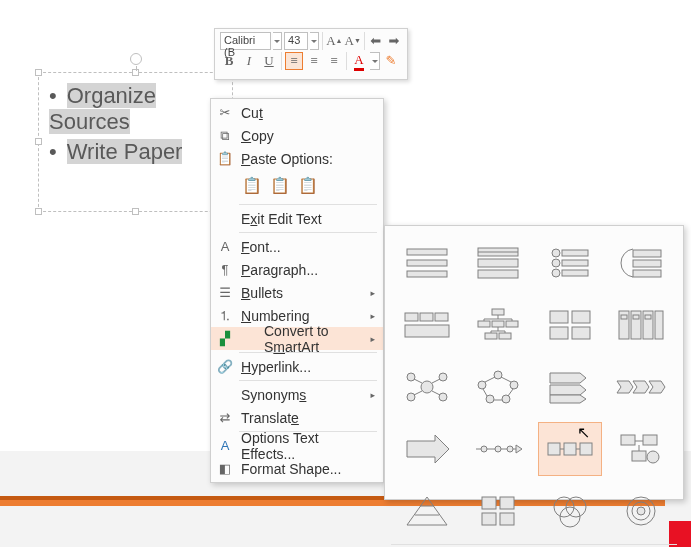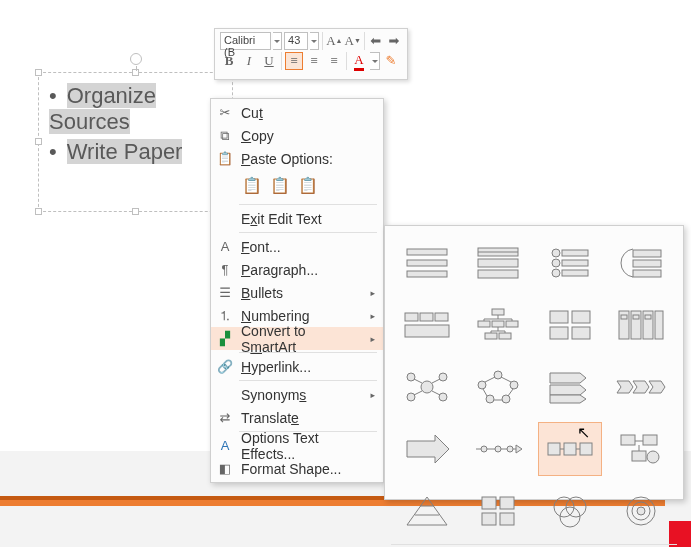--- a/index.html
+++ b/index.html
@@ -32,21 +32,21 @@
 .dd::after{content:""; border:3px solid transparent; border-top-color:#777; margin-top:3px;}
 .mt-btn { width:18px; height:18px; display:flex; align-items:center; justify-content:center; color:#666; font-size:13px; font-family:"Segoe UI"; cursor:default;}
 .mt-btn.active { background:#fbe5d6; border:1px solid #ed7d31;}
 .mt-sep{width:1px;height:18px;background:#ddd;margin:0 1px;}
 .ctx-menu { position:absolute; left:210px; top:98px; width:174px; background:#fcfcfc; border:1px solid #cfcfcf; box-shadow:2px 2px 6px rgba(0,0,0,.2); padding:2px 0; }
 .ctx-item { display:flex; align-items:center; height:23px; padding:0 8px 0 6px; gap:8px; cursor:default; position:relative;}
 .ctx-item.hover { background:#fce4d6; }
 .ctx-item.disabled { color:#999; }
 .ctx-icon { width:16px; height:16px; display:flex; align-items:center; justify-content:center; font-size:13px; color:#666;}
 .ctx-label { flex:1; font-size:14px; color:#333; }
-.ctx-item.hover .ctx-label{color:#333;}
+.ctx-item.hover .ctx-label{color:#333;margin-left:23px;}
 .ctx-sub::after { content:"▸"; font-size:9px; color:#666; }
 .ctx-sep { height:1px; background:#e0e0e0; margin:2px 6px 2px 28px;}
 .ctx-u { text-decoration: underline; }
 .paste-row { display:flex; gap:6px; padding:4px 6px 6px 30px;}
 .paste-icon { width:22px; height:22px; display:flex; align-items:center; justify-content:center; font-size:16px;}
 .sa-panel { position:absolute; left:384px; top:225px; width:300px; height:275px; background:#fcfcfc; border:1px solid #cfcfcf; box-shadow:2px 2px 6px rgba(0,0,0,.2); }
 .sa-grid { display:grid; grid-template-columns:repeat(4,1fr); grid-auto-rows:54px; gap:8px; padding:10px 10px 4px 10px; }
 .sa-thumb { border:1px solid transparent; display:flex; align-items:center; justify-content:center; position:relative; }
 .sa-thumb.hover { background:#fce4d6; border:1px solid #f4b183; }
 .sa-thumb svg { width:52px; height:40px; }

